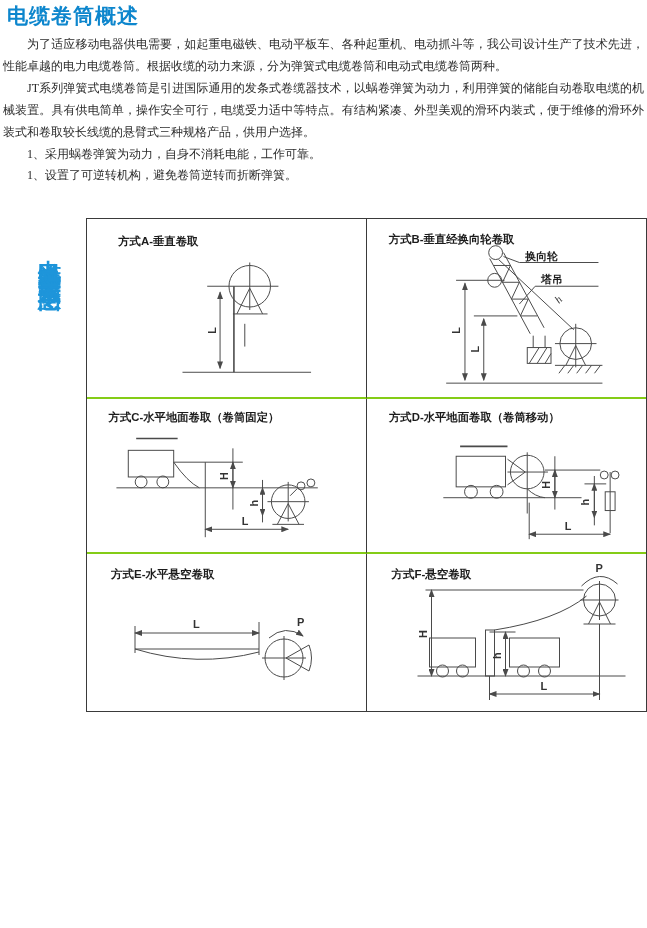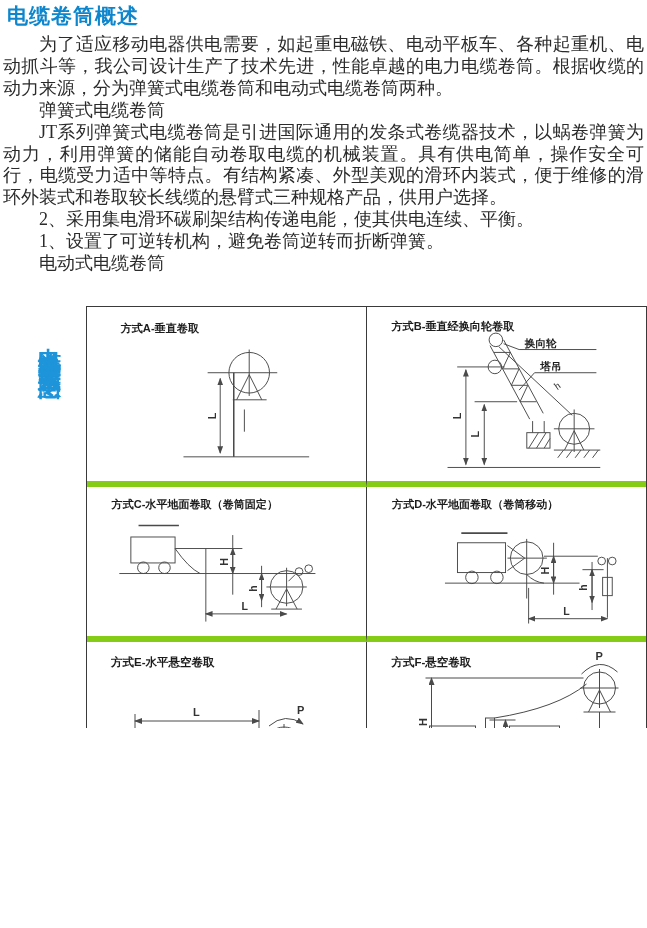--- a/index.html
+++ b/index.html
@@ -4,59 +4,57 @@
 <style>
   html,body{margin:0;padding:0;background:#fff;}
   .page{
     position:relative;width:647px;height:728px;background:#ffffff;
     overflow:hidden;font-family:"Liberation Serif","DejaVu Serif",serif;color:#2b2b2b;
   }
   .doc-title{
     margin:2px 0 4px 7px;font-family:"Liberation Sans","DejaVu Sans",sans-serif;
     font-weight:bold;font-size:21px;letter-spacing:1px;color:#0d86cd;
   }
-  .doc-text{margin:0 3px 0 3px;font-size:18px;line-height:21.9px;text-align:justify;}
+  .doc-text{margin:0 3px 0 3px;font-size:12px;line-height:21.9px;text-align:justify;}
   .doc-text p{margin:0;text-indent:2em;}
   .figure-section{position:relative;height:497px;margin-top:26px;}
   .side-label{
     position:absolute;left:37px;top:28px;
     writing-mode:vertical-rl;text-orientation:upright;
     font-family:"Liberation Sans","DejaVu Sans",sans-serif;font-weight:bold;
     font-size:23px;letter-spacing:3px;color:#1e95da;line-height:26px;
   }
   .fig-grid{
     position:absolute;left:86px;top:5px;width:559px;height:492px;
     border:1px solid #3a3a3a;display:grid;
     grid-template-columns:280px 279px;grid-template-rows:180px 155px 157px;
   }
   .panel{box-sizing:border-box;}
   .panel.bR{border-right:1px solid #3a3a3a;}
-  .panel.bB{border-bottom:6px solid #84cc16;}
+  .panel.bB{border-bottom:2px solid #84cc16;}
   .panel svg{display:block;width:100%;height:100%;}
   .pt{font-family:"Liberation Sans","DejaVu Sans",sans-serif;font-weight:bold;font-size:11.5px;fill:#1c1c1c;}
   .dim{font-family:"Liberation Sans","DejaVu Sans",sans-serif;font-weight:bold;font-size:11px;fill:#333;}
   .lbl{font-family:"Liberation Sans","DejaVu Sans",sans-serif;font-weight:bold;font-size:11px;fill:#1c1c1c;}
   .ital{font-family:"Liberation Serif",serif;font-style:italic;font-size:11px;fill:#333;}
   .ln{stroke:#4a4a4a;stroke-width:1;fill:none;}
   .ln2{stroke:#4a4a4a;stroke-width:1.6;fill:none;}
 </style>
 </head>
 <body>
 
 <div class="page">
 
   <h1 class="doc-title">电缆卷筒概述</h1>
 
   <div class="doc-text">
     <p>为了适应移动电器供电需要，如起重电磁铁、电动平板车、各种起重机、电动抓斗等，我公司设计生产了技术先进，性能卓越的电力电缆卷筒。根据收缆的动力来源，分为弹簧式电缆卷筒和电动式电缆卷筒两种。</p>
-    <p>弹簧式电缆卷筒</p>
     <p>JT系列弹簧式电缆卷筒是引进国际通用的发条式卷缆器技术，以蜗卷弹簧为动力，利用弹簧的储能自动卷取电缆的机械装置。具有供电简单，操作安全可行，电缆受力适中等特点。有结构紧凑、外型美观的滑环内装式，便于维修的滑环外装式和卷取较长线缆的悬臂式三种规格产品，供用户选择。</p>
-    <p>2、采用集电滑环碳刷架结构传递电能，使其供电连续、平衡。</p>
+    <p>1、采用蜗卷弹簧为动力，自身不消耗电能，工作可靠。</p>
     <p>1、设置了可逆转机构，避免卷筒逆转而折断弹簧。</p>
-    <p>电动式电缆卷筒</p>
   </div>
 
   <div class="figure-section">
     <div class="side-label">电缆卷筒安装方式示意图</div>
 
     <div class="fig-grid">
 
       <div class="panel bR bB">
         <svg viewBox="0 0 279 180">
           <defs>

